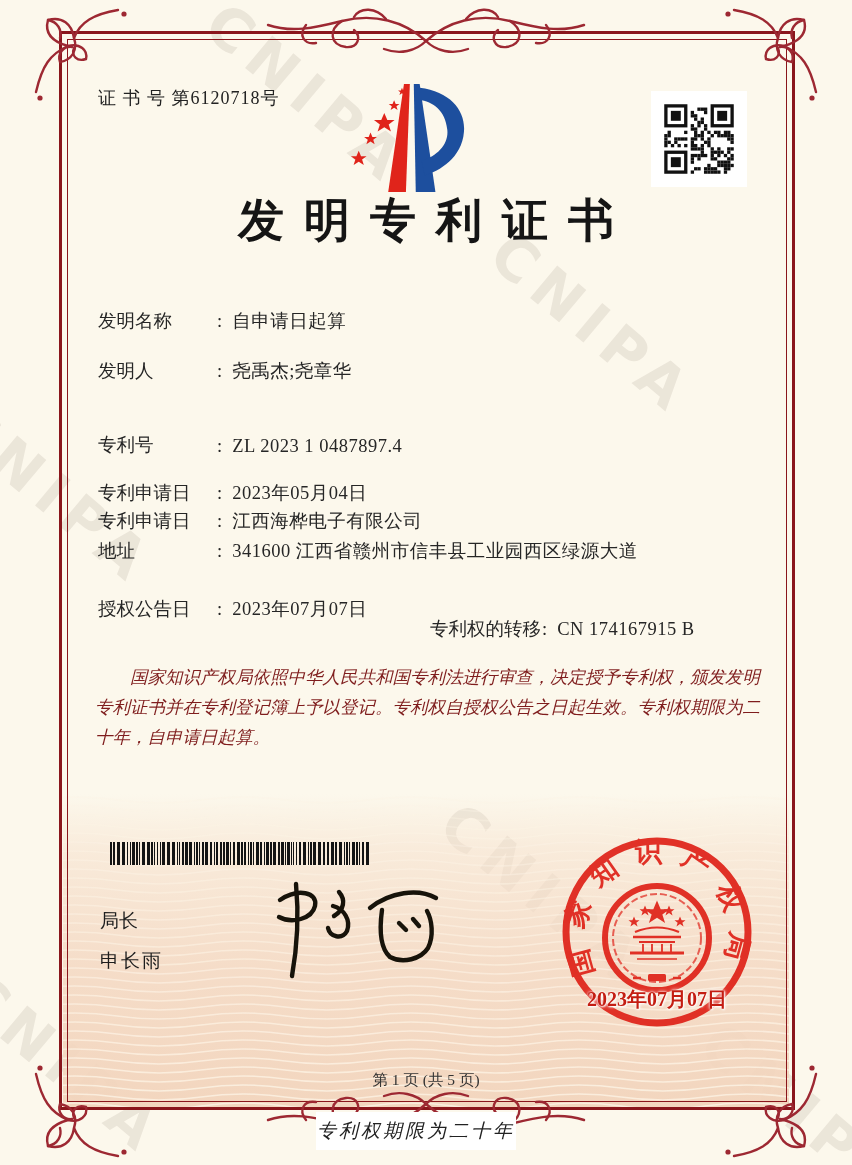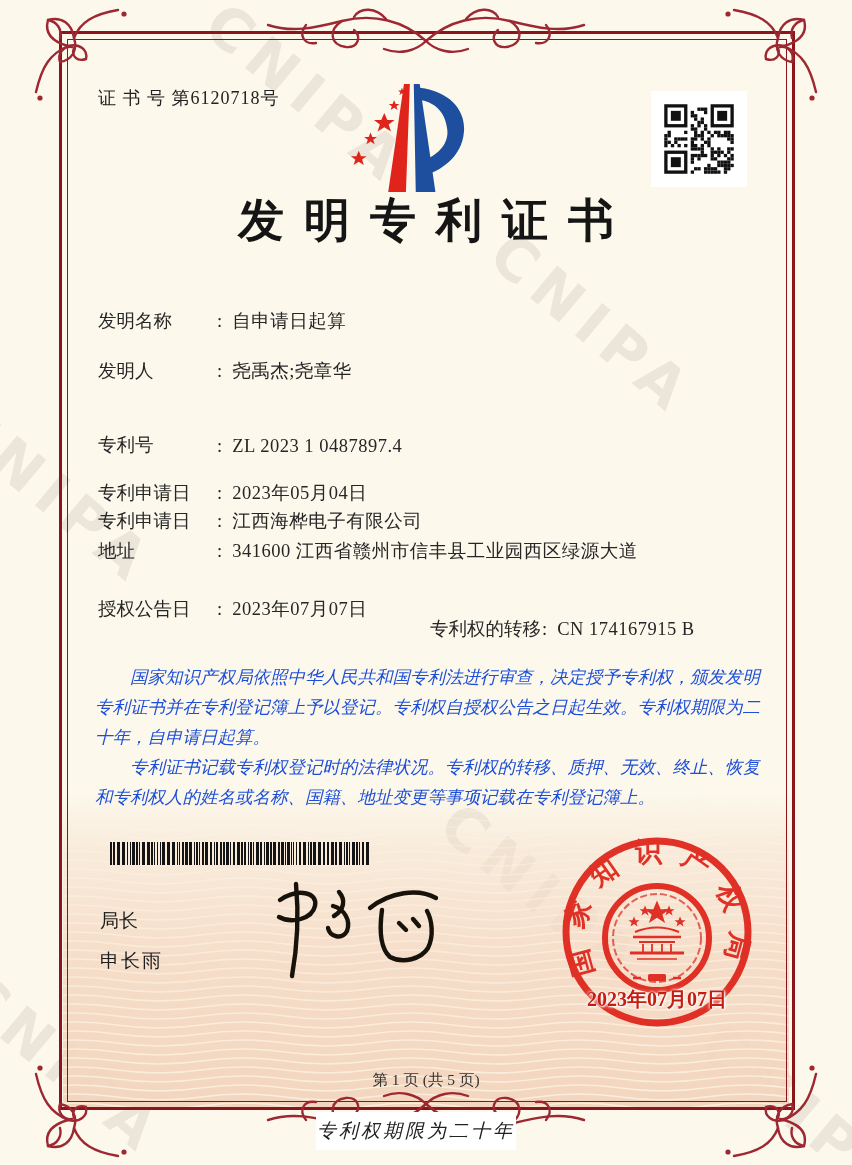--- a/index.html
+++ b/index.html
@@ -25,21 +25,21 @@
   
   .frow{position:absolute;left:98px;font-size:18.5px;color:#262626;white-space:nowrap;}
   .flabel{display:inline-block;width:118px;text-align:justify;text-align-last:justify;
       vertical-align:bottom;}
   .flabel::after{content:"";display:inline-block;width:100%;}
   .colon{margin:0 10px 0 1px;}
   .fvalue{letter-spacing:0.5px;}
   .frow2{position:absolute;left:430px;font-size:18.5px;color:#262626;white-space:nowrap;}
   
   .paras{position:absolute;left:95px;top:662px;width:665px;font-size:17.5px;line-height:30px;
-      color:#1d4ed8;font-style:italic;}
+      color:#7f1d1d;font-style:italic;}
   .paras p{margin:0;text-indent:2em;text-align:justify;}
   
   .band{position:absolute;left:63px;top:794px;width:726px;height:313px;overflow:hidden;
       background:linear-gradient(180deg,rgba(246,229,213,0) 0%,rgba(246,224,204,0.55) 18%,
       rgba(244,216,194,0.85) 55%,rgba(242,212,188,0.95) 100%);}
   
   .barcode{position:absolute;left:110px;top:842px;width:268px;height:23px;display:flex;align-items:stretch;}
   .barcode div{height:100%;}
   .director{position:absolute;left:100px;top:908px;font-size:19px;color:#1d1d1d;
       font-family:"Liberation Sans","DejaVu Sans",sans-serif;}
@@ -340,21 +340,20 @@
 </div>
 <div class="frow" style="top:596px">
   <span class="flabel">授权公告日</span><span class="colon">:</span><span class="fvalue">2023年07月07日</span>
 </div>
 <div class="frow2" style="top:616px">
   <span>专利权的转移</span><span class="colon">:</span><span class="fvalue">CN 174167915 B</span>
 </div>
 
 <div class="paras">
   <p>国家知识产权局依照中华人民共和国专利法进行审查，决定授予专利权，颁发发明专利证书并在专利登记簿上予以登记。专利权自授权公告之日起生效。专利权期限为二十年，自申请日起算。</p>
-  <p>专利证书记载专利权登记时的法律状况。专利权的转移、质押、无效、终止、恢复和专利权人的姓名或名称、国籍、地址变更等事项记载在专利登记簿上。</p>
 </div>
 
 <div class="barcode" id="barcode">
     <div style="width: 2px; background: rgb(20, 20, 20); margin-right: 1px;"></div>
     <div style="width: 2px; background: rgb(20, 20, 20); margin-right: 2px;"></div>
     <div style="width: 3px; background: rgb(20, 20, 20); margin-right: 2px;"></div>
     <div style="width: 3px; background: rgb(20, 20, 20); margin-right: 2px;"></div>
     <div style="width: 1px; background: rgb(20, 20, 20); margin-right: 2px;"></div>
     <div style="width: 1px; background: rgb(20, 20, 20); margin-right: 1px;"></div>
     <div style="width: 3px; background: rgb(20, 20, 20); margin-right: 1px;"></div>

